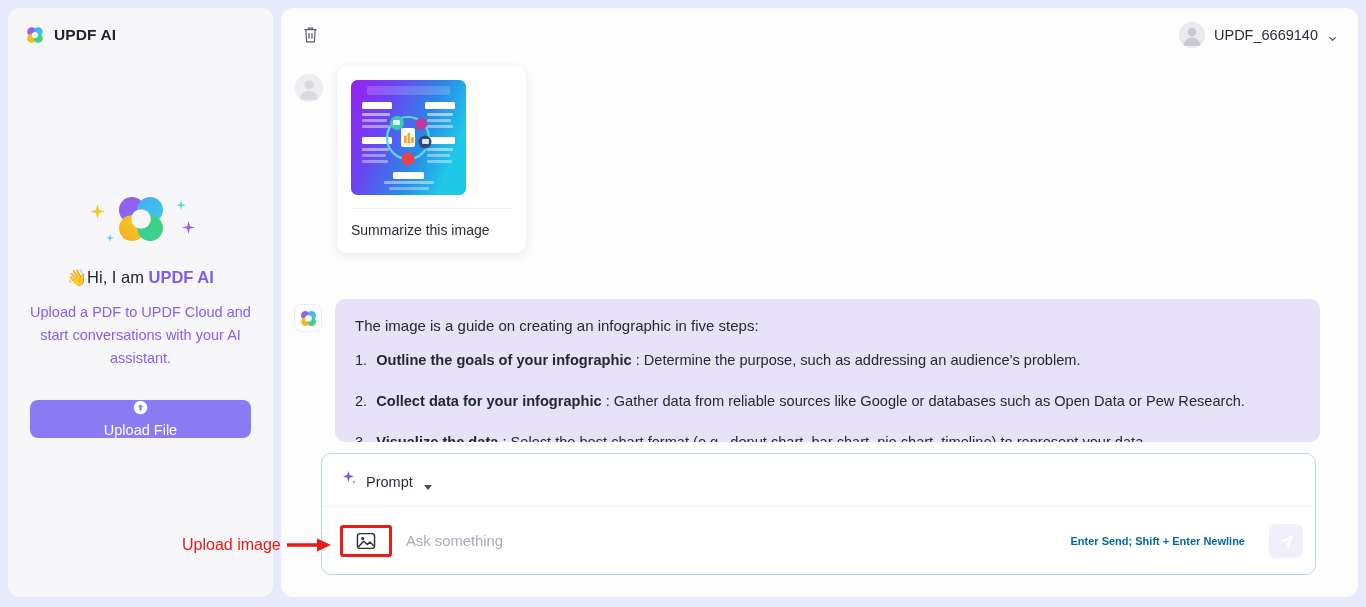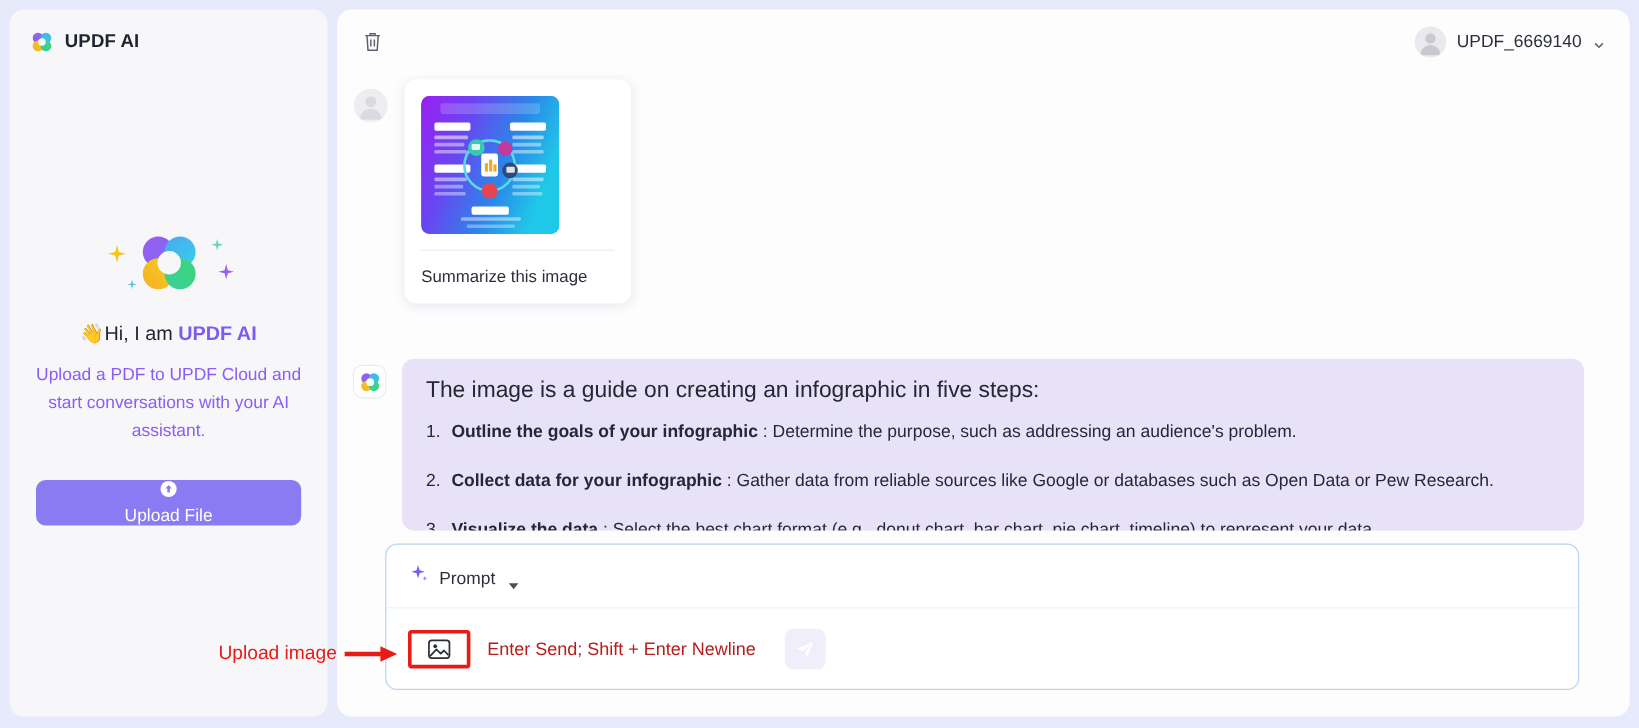--- a/index.html
+++ b/index.html
@@ -75,21 +75,21 @@
     display: block; position: relative;
     background: linear-gradient(120deg,#8b2df0 0%, #7a3df5 22%, #4a6df0 48%, #2aa8e8 75%, #22c6e8 100%);
   }
   .thumb-cap { font-size: 14px; color: #2b2f3a; padding: 13px 0 15px 0; border-top: 1px solid #eeeef2; margin-top: 13px; }
 
   .ai-bubble {
     background: #e7e2f7; border-radius: 10px;
     margin-top: 4px; padding: 16px 20px 12px 20px;
     width: 985px; max-height: 143px; overflow: hidden;
   }
-  .ai-intro { font-size: 19px; color: #242834; line-height: 21px; }
+  .ai-intro { font-size: 15px; color: #242834; line-height: 21px; }
   .ai-list { list-style: none; margin-top: 14px; }
   .ai-list li { font-size: 14.6px; color: #242834; line-height: 21px; margin-bottom: 20px; display: flex; gap: 9px; }
   .li-num { flex: none; }
   .li-title { font-weight: bold; }
 
   
   .composer {
     position: absolute; left: 40px; right: 42px; bottom: 22px;
     background: #fff; border: 1px solid #b9d3f2; border-radius: 10px;
     height: 122px;
@@ -101,21 +101,21 @@
   .composer-bot { height: 68px; display: flex; align-items: center; padding: 0 12px 0 18px; gap: 14px; }
   .img-btn {
     width: 52px; height: 32px; border: 3px solid #e81b16; border-radius: 3px;
     background: #fff; display: flex; align-items: center; justify-content: center; cursor: pointer; flex: none;
   }
   .ask-input {
     flex: 1; border: none; outline: none; font-family: inherit;
     font-size: 14.8px; color: #2b2f3a; background: transparent; padding: 0;
   }
   .ask-input::placeholder { color: #a9adb8; }
-  .hint { font-size: 15px; color: #b91c1c; white-space: nowrap; }
+  .hint { font-size: 11px; color: #0369a1; white-space: nowrap; font-weight: bold; }
   .send-btn {
     width: 34px; height: 34px; border-radius: 7px; background: #f0eefb; border: none;
     display: flex; align-items: center; justify-content: center; cursor: pointer; flex: none; margin-left: 10px;
   }
 
   
   .annot { position: absolute; left: 182px; bottom: 53px; display: flex; align-items: center; gap: 6px; }
   .annot-text { color: #e81b16; font-size: 16px; white-space: nowrap; }
   .annot-arrow { width: 44px; height: 16px; }
 </style>
@@ -336,20 +336,21 @@
         </div>
       </div>
       <div class="composer-bot">
         <button class="img-btn">
           <svg width="20" height="18" viewBox="0 0 22 20" fill="none" stroke="#2b2f3a" stroke-width="1.6">
             <rect x="1.5" y="1.8" width="19" height="16.4" rx="2.6"></rect>
             <circle cx="7.3" cy="7.2" r="1.7" fill="#2b2f3a" stroke="none"></circle>
             <path d="M2.6 16.4 L8.4 10.2 L12.4 14 L15.4 11.2 L19.6 15.4" stroke-linejoin="round"></path>
           </svg>
         </button>
+        <input class="ask-input" value="" placeholder="Ask something" style="">
         <span class="hint">Enter Send; Shift + Enter Newline</span>
         <button class="send-btn">
           <svg width="17" height="17" viewBox="0 0 20 20">
             <path d="M18.5 2 L2 9 L8.4 11.3 L16.8 4.2 L10.3 12.6 L12.2 18 Z" fill="#ffffff"></path>
           </svg>
         </button>
       </div>
     </div>
 
   </section>

